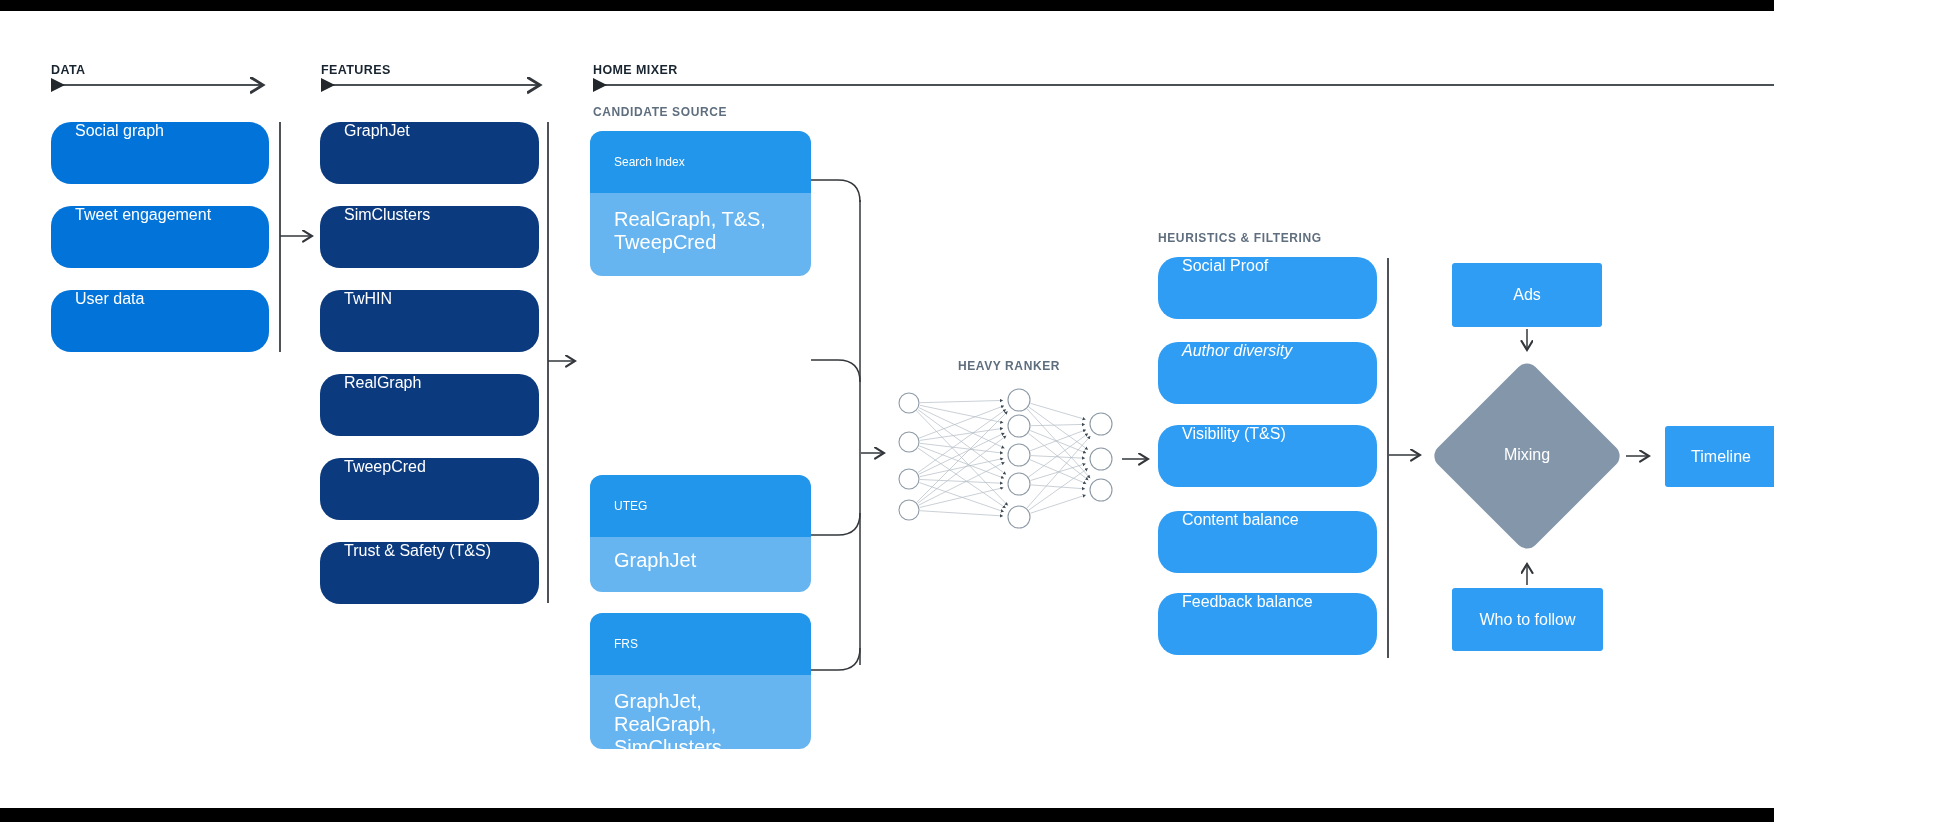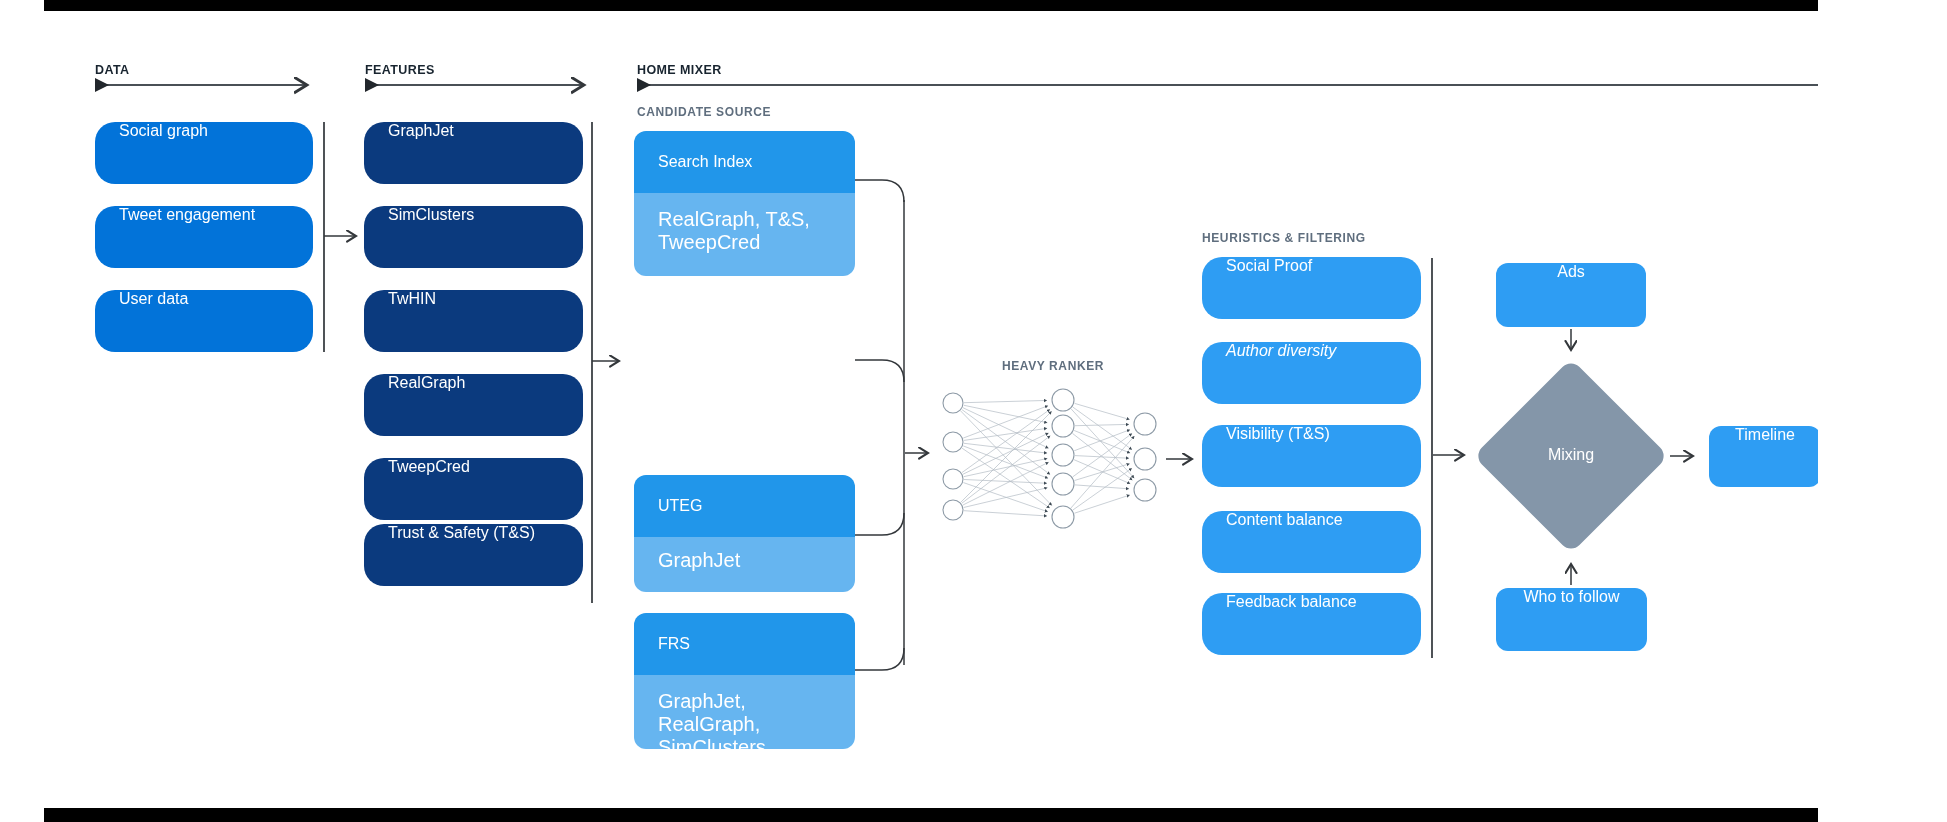--- a/index.html
+++ b/index.html
@@ -1,38 +1,38 @@
 <!DOCTYPE html>
 <html style="--data_blue: #0273d9; --navy: #0b3a7e; --cand_header: #2196ea; --cand_sub: #66b5f0; --sky: #2e9df3; --diamond: #8496a9; --heading: #18242f; --label_gray: #5f6e7e;"><head>
 <meta charset="utf-8">
 <style>
   html,body{margin:0;padding:0;background:#ffffff;}
   body{font-family:"Liberation Sans", sans-serif;}
-  #stage{position:relative;width:1774px;height:822px;background:#fff;overflow:hidden;margin-left:44px;}
+  #stage{position:relative;width:1774px;height:822px;background:#fff;overflow:hidden;}
   .bar{position:absolute;left:0;width:1947px;background:#000;}
   #top-bar{top:0;height:11px;}
   #bottom-bar{top:808px;height:14px;}
 
   .sec-head{position:absolute;font-size:12.5px;font-weight:bold;color:var(--heading);letter-spacing:.4px;}
   .sub-head{position:absolute;font-size:12px;font-weight:bold;color:var(--label_gray);letter-spacing:.6px;}
 
   .box{position:absolute;display:flex;border-radius:20px;color:#fff;
        font-size:16px;font-weight:500;padding-left:24px;box-sizing:border-box;width:219px;height:62px;}
   .data-box{background:var(--data_blue);left:51px;width:218px;}
   .feat-box{background:var(--navy);left:320px;}
   .heur-box{background:var(--sky);left:1158px;}
 
   .card{position:absolute;left:590px;width:221px;border-radius:12px;overflow:hidden;}
   .card-head{background:var(--cand_header);height:62px;display:flex;align-items:center;
-             padding-left:24px;color:#fff;font-size:16px;font-weight:500;}
+             padding-left:24px;color:#fff;font-size:12px;font-weight:500;}
   .card-sub{background:var(--cand_sub);color:#fff;font-size:20px;font-weight:500;
             line-height:23px;padding:15px 24px 0;box-sizing:border-box;}
 
-  .pill{position:absolute;background:var(--sky);border-radius:12px;color:#fff;font-size:16px;
-        font-weight:500;display:flex;justify-content:center;}
+  .pill{position:absolute;background:var(--sky);border-radius:3px;color:#fff;font-size:16px;
+        font-weight:500;display:flex;align-items:center;justify-content:center;}
   #diamond{position:absolute;left:1458px;top:387px;width:138px;height:138px;background:var(--diamond);
            border-radius:12px;transform:rotate(45deg);}
   #diamond-label{position:absolute;left:1458px;top:446px;width:138px;text-align:center;color:#fff;
                  font-size:16px;font-weight:500;}
 
   #diagram-svg{position:absolute;left:0;top:0;width:1947px;height:822px;pointer-events:none;}
   .axis{stroke:#4a5056;stroke-width:2;}
   .sep{stroke:#22272c;stroke-width:1.6;}
   .conn{stroke:#33373b;stroke-width:1.5;fill:none;}
   .nn-edge{stroke:#b3bcc4;stroke-width:.7;}
@@ -71,21 +71,21 @@
     </div>
   <div class="box feat-box" style="top:290px;">
     <span>TwHIN</span>
     </div>
   <div class="box feat-box" style="top:374px;">
     <span>RealGraph</span>
     </div>
   <div class="box feat-box" style="top:458px;">
     <span>TweepCred</span>
     </div>
-  <div class="box feat-box" style="top:524px;">
+  <div class="box feat-box" style="top:542px;">
     <span>Trust &amp; Safety (T&amp;S)</span>
     </div>
 
   <div class="card" style="top:131px;">
     <div class="card-head">Search Index</div>
     <div class="card-sub" style="height:83px;">RealGraph, T&amp;S, TweepCred</div>
   </div>
   <div class="card" style="top:475px;">
     <div class="card-head">UTEG</div>
     <div class="card-sub" style="height:55px;padding-top:12px;">GraphJet</div>

